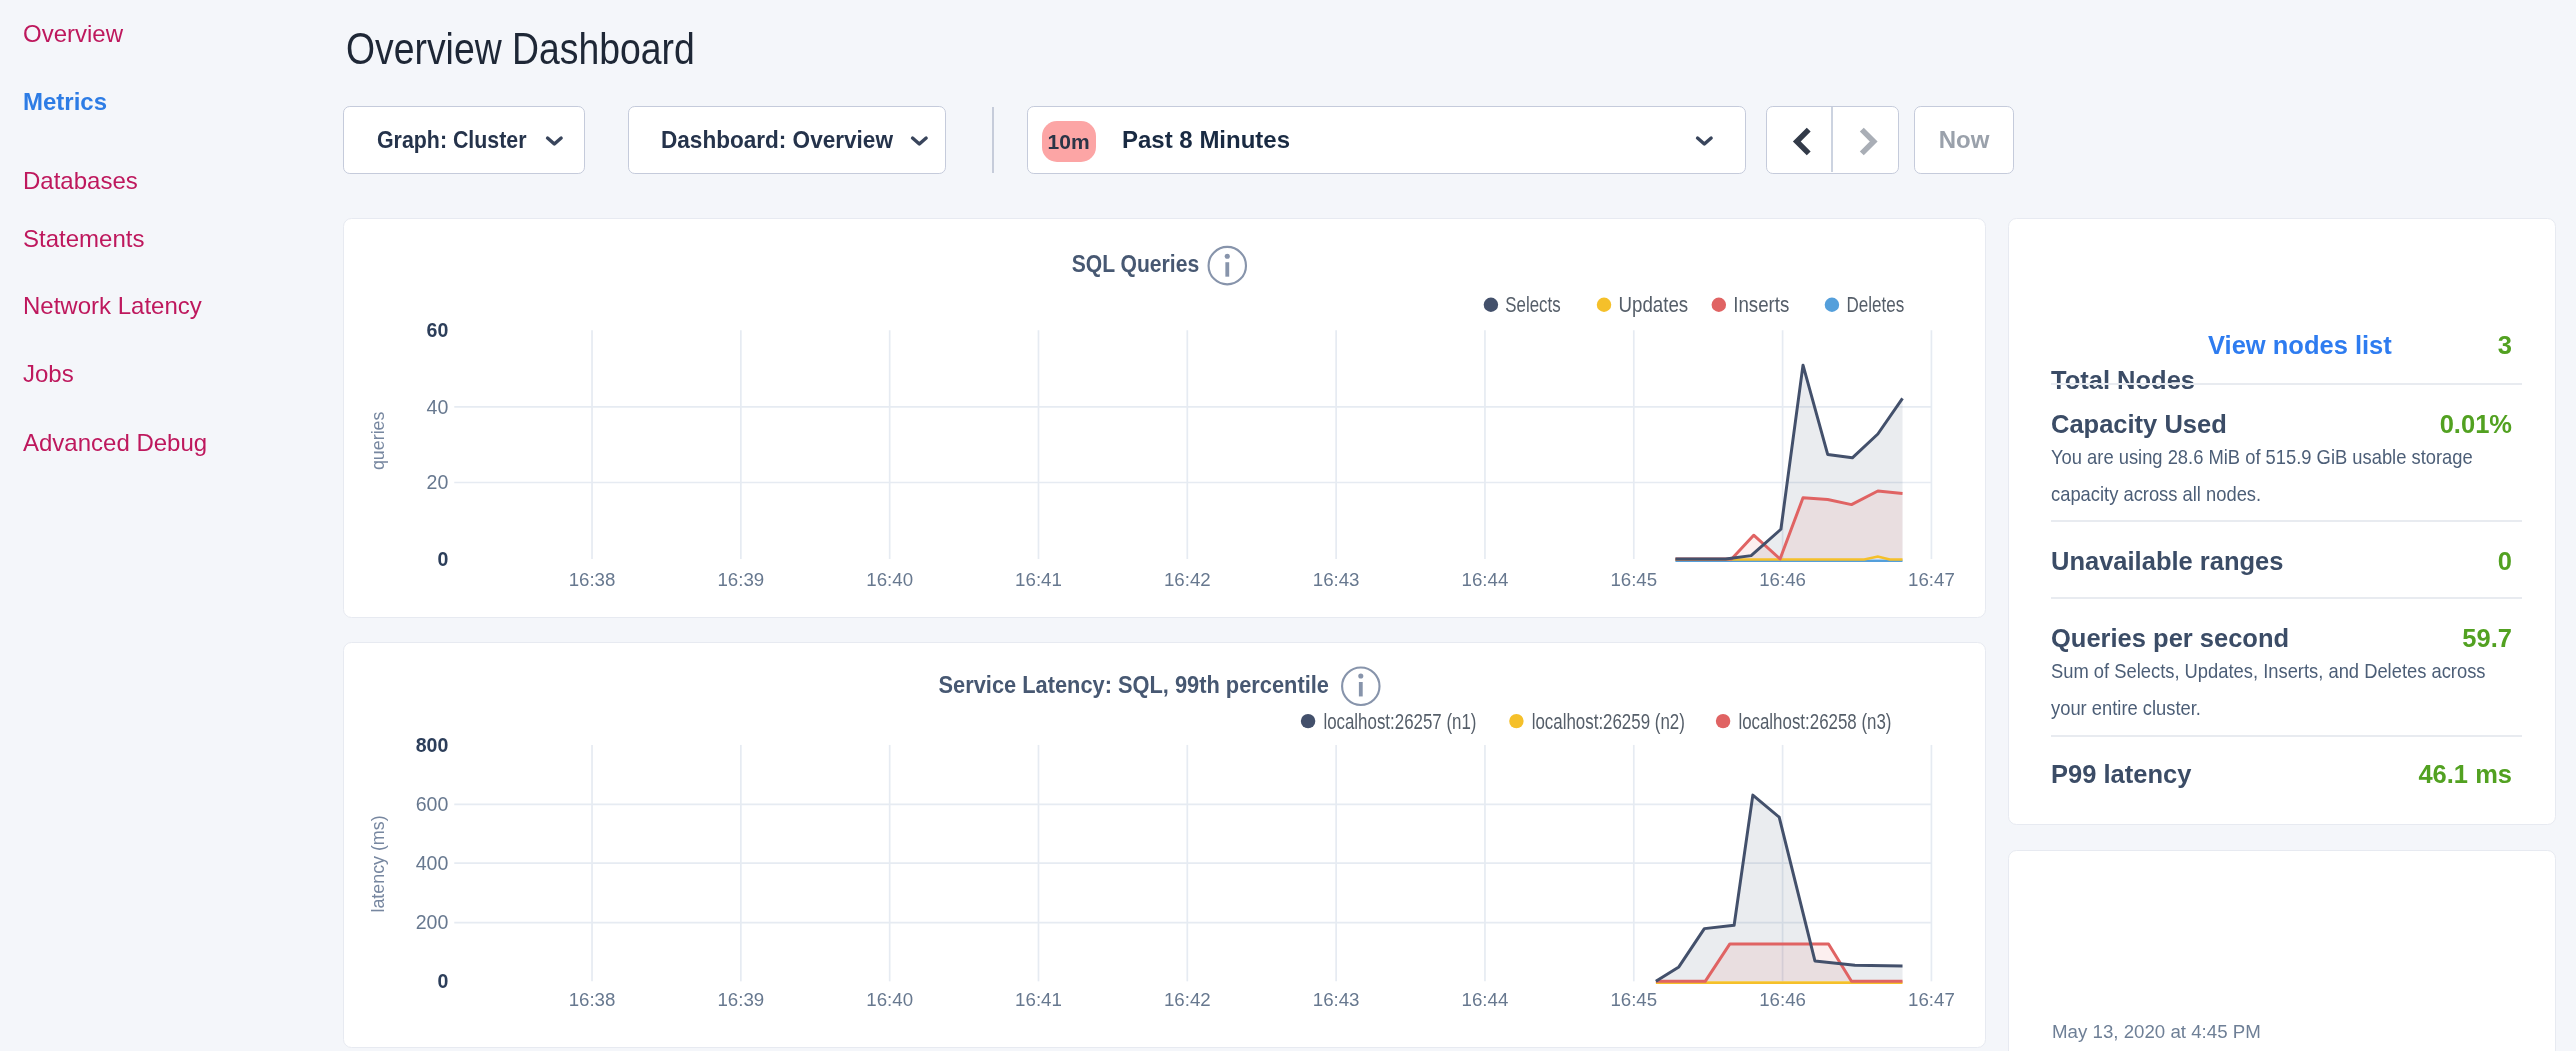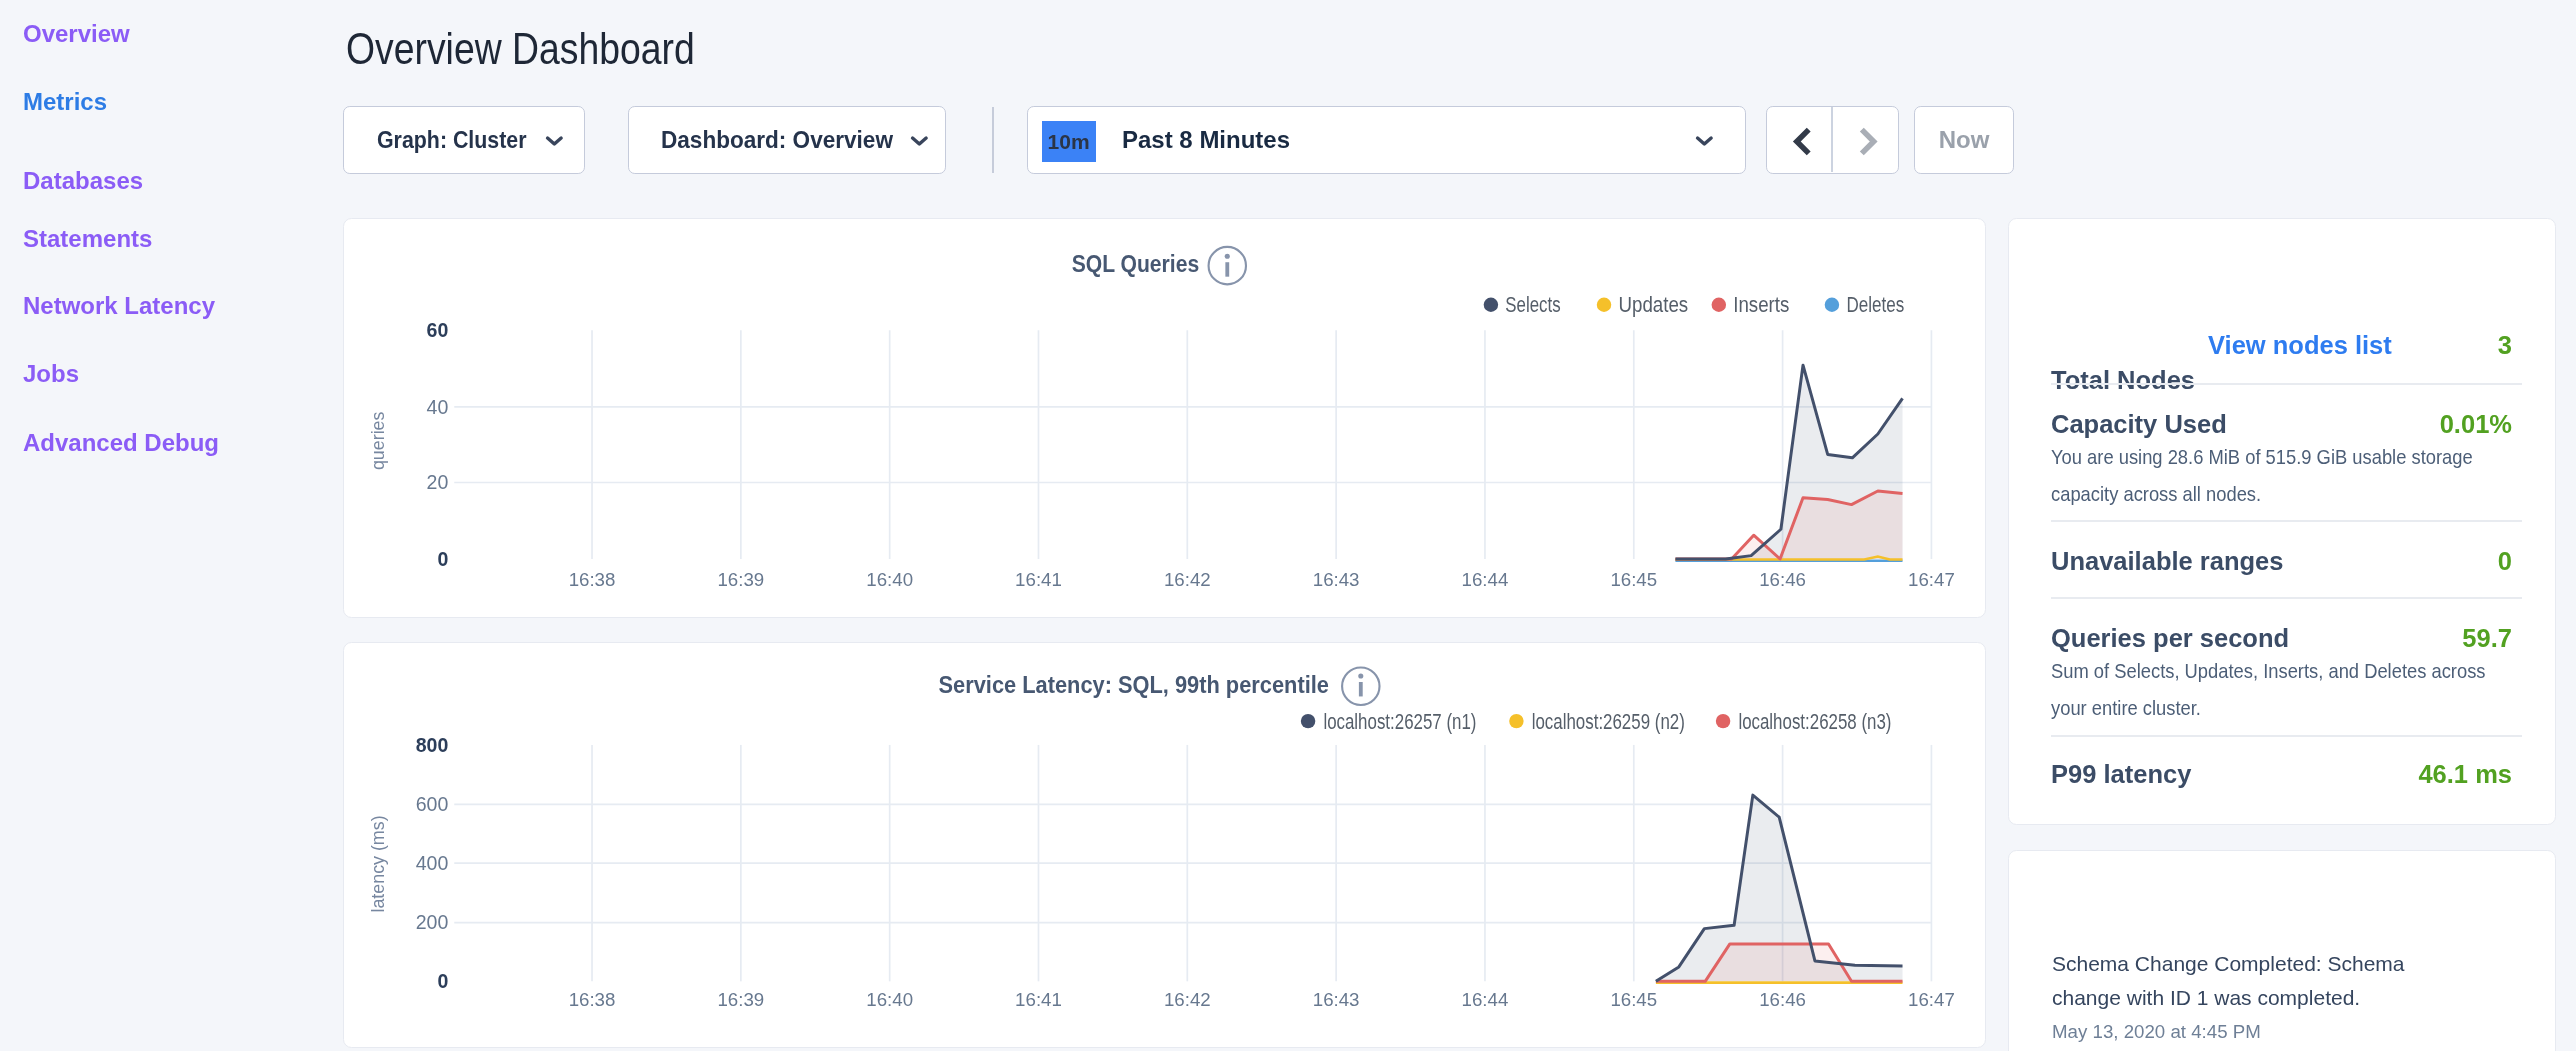--- a/index.html
+++ b/index.html
@@ -1,26 +1,26 @@
 <!DOCTYPE html>
 <html style="font-size:13.6px"><head>
 <meta charset="utf-8">
 <style>
   * { margin:0; padding:0; box-sizing:border-box; }
   html,body { width:2576px; height:1051px; }
   body { position:relative; background:#f4f6fa; font-family:"Liberation Sans", sans-serif; overflow:hidden; }
   .abs { position:absolute; }
-  .nav-item { position:absolute; left:23px; font-size:24px; line-height:24px; color:#8b5cf6;font-weight:bold; }
+  .nav-item { position:absolute; left:23px; font-size:24px; line-height:24px; color:#be185d; }
   .nav-item.active { color:#2d7ce5; font-weight:bold; }
   .title { position:absolute; left:346px; top:26px; font-size:45px; line-height:45px; color:#1e2736; white-space:nowrap; transform:scaleX(0.83); transform-origin:left top; }
   .btn { position:absolute; top:106px; height:68px; background:#fff; border:1.7px solid #c5cbdb; border-radius:6.8px; }
   .btn-label { position:absolute; font-size:24px; line-height:24px; font-weight:bold; color:#25334b; white-space:nowrap; transform-origin:left top; }
   .vsep { position:absolute; left:992px; top:107px; width:1.7px; height:66px; background:#c6ccda; }
   .card { position:absolute; background:#fff; border:1.7px solid #e7eaf1; border-radius:8.5px; }
-  .badge { position:absolute; left:13.6px; top:13.6px; width:54px; height:41px; background:#3b82f6; border-radius:0;
+  .badge { position:absolute; left:13.6px; top:13.6px; width:54px; height:41px; background:#fca5a5; border-radius:15px;
            font-size:21px; line-height:41px; font-weight:bold; color:#2b3547; text-align:center; }
   .srow-label { position:absolute; left:42px; font-size:25.5px; line-height:25.5px; font-weight:bold; color:#3b4c66; white-space:nowrap; }
   .srow-value { position:absolute; right:43px; font-size:25.5px; line-height:25.5px; font-weight:bold; color:#52a121; white-space:nowrap; }
   .s-sep { position:absolute; left:42px; width:471px; height:1.7px; background:#e8ebf0; }
   .s-desc { position:absolute; left:42px; font-size:20.4px; line-height:37px; color:#4c5e77; white-space:nowrap; transform:scaleX(0.90); transform-origin:left top; }
   .sect-title { position:absolute; left:0; width:100%; text-align:center; font-size:24px; line-height:24px; font-weight:bold; color:#242d3d; }
 </style>
 </head>
 <body>
   <div class="nav-item" style="top:22px;">Overview</div>
@@ -179,16 +179,15 @@
     <div class="s-sep" style="top:378px;"></div>
     <div class="srow-label" style="top:407px;">Queries per second</div>
     <div class="srow-value" style="top:407px;">59.7</div>
     <div class="s-desc" style="top:434px;">Sum of Selects, Updates, Inserts, and Deletes across<br>your entire cluster.</div>
     <div class="s-sep" style="top:516px;"></div>
     <div class="srow-label" style="top:543px;">P99 latency</div>
     <div class="srow-value" style="top:543px;">46.1 ms</div>
   </div>
 
   <div class="card" style="left:2008px;top:850px;width:548px;height:340px;">
-    <div class="abs" style="left:43px;top:96px;font-size:21px;line-height:34px;color:#35455e;white-space:nowrap;">Schema Change Completed: Schema<br>change with ID 1 was completed.</div>
     <div class="abs" style="left:43px;top:172px;font-size:18.7px;line-height:18.7px;color:#6e7f96;white-space:nowrap;">May 13, 2020 at 4:45 PM</div>
   </div>
 
 
 </body></html>

